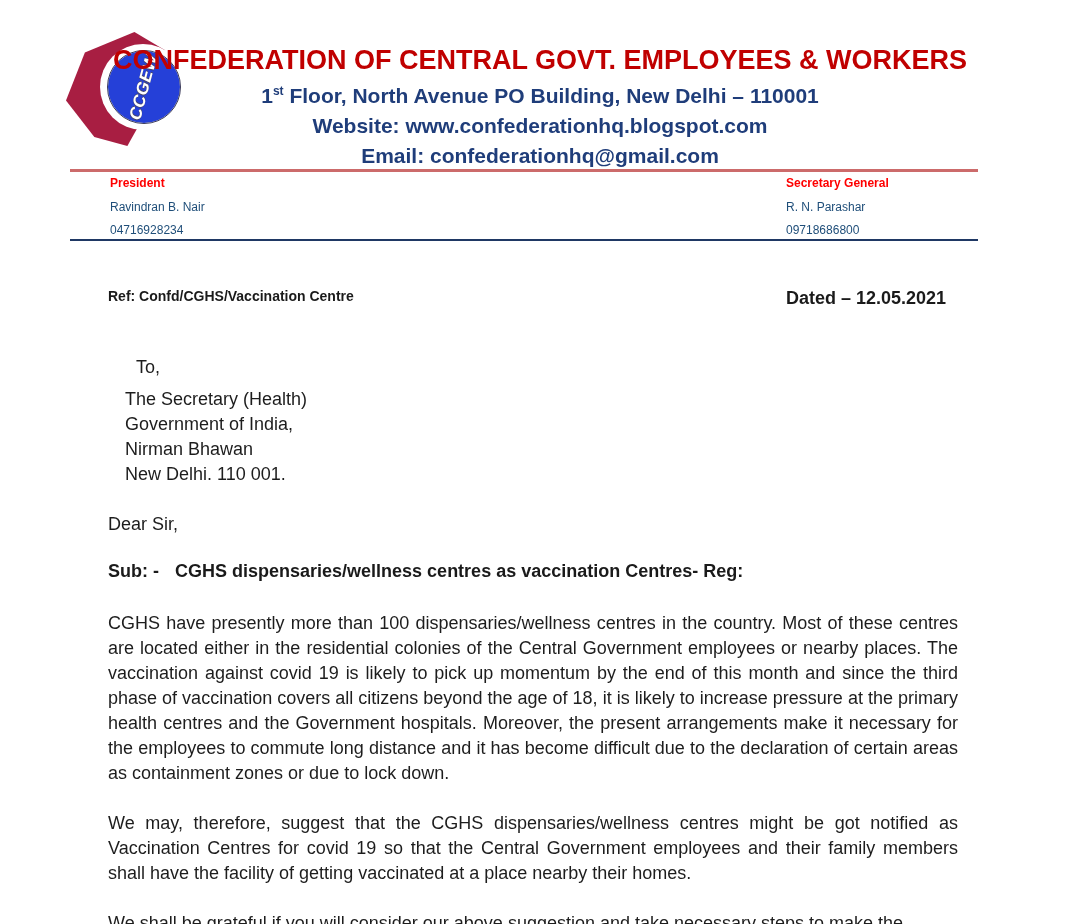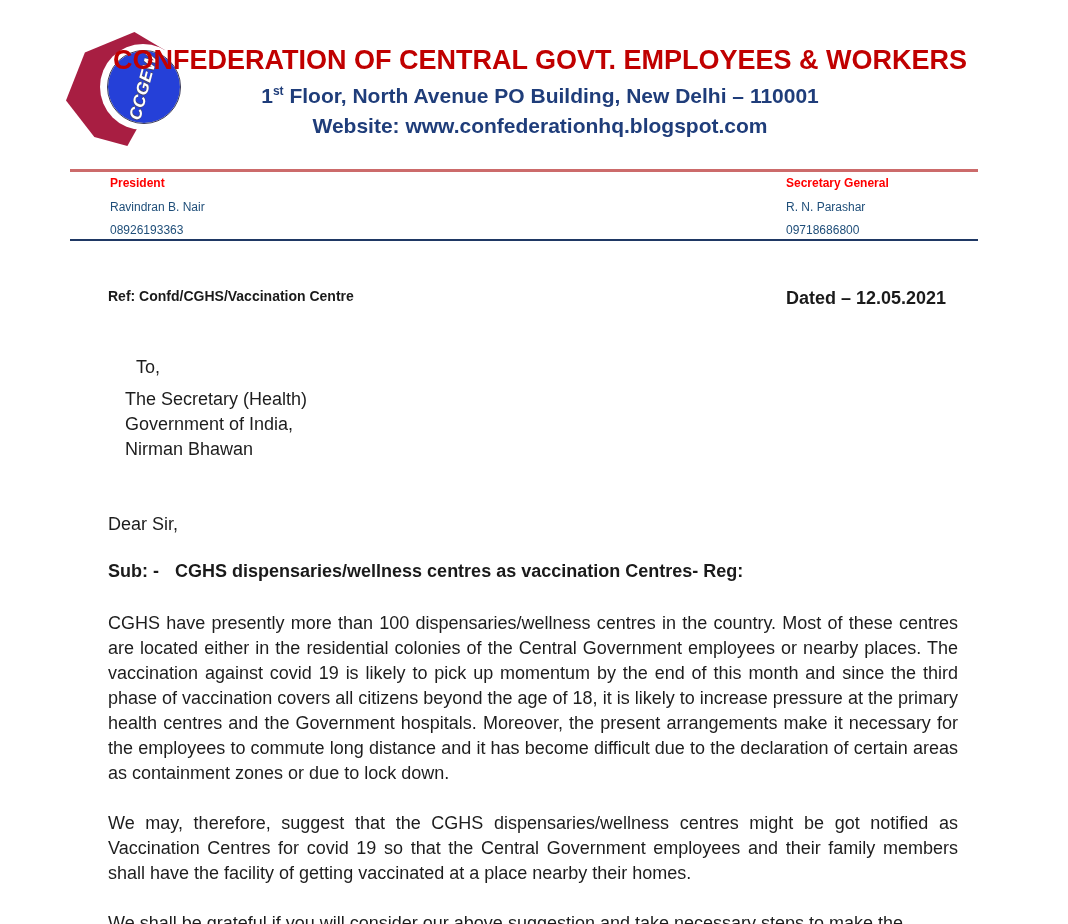--- a/index.html
+++ b/index.html
@@ -87,48 +87,50 @@
     <div class="logo-white"></div>
     <div class="logo-blue">
       <span class="logo-text">CCGEW</span>
     </div>
   </div>
 
   <div class="head-block">
     <div class="org-name">CONFEDERATION OF CENTRAL GOVT. EMPLOYEES &amp; WORKERS</div>
     <div class="head-line"><span>1</span><sup>st</sup><span> Floor, North Avenue PO Building, New Delhi – 110001</span></div>
     <div class="head-line">Website: www.confederationhq.blogspot.com</div>
+    <div class="head-line">Email: confederationhq@gmail.com</div>
   </div>
 
   <div class="rule-red"></div>
 
   <div class="officer officer-left">
     <div class="officer-title">President</div>
     <div>Ravindran B. Nair</div>
-    <div>08926193363</div>
+    <div>04716928234</div>
   </div>
   <div class="officer officer-right">
     <div class="officer-title">Secretary General</div>
     <div>R. N. Parashar</div>
     <div>09718686800</div>
   </div>
 
   <div class="rule-blue"></div>
 
   <div class="ref-row">
     <span class="ref-text">Ref: Confd/CGHS/Vaccination Centre</span>
     <span class="date-text">Dated – 12.05.2021</span>
   </div>
 
   <div class="body-text to-label">To,</div>
 
   <div class="body-text recipient">
     <div>The Secretary (Health)</div>
     <div>Government of India,</div>
     <div>Nirman Bhawan</div>
+    <div>New Delhi. 110 001.</div>
   </div>
 
   <div class="body-text salutation">Dear Sir,</div>
 
   <div class="subject">
     <span>Sub: -</span><span class="subject-body">CGHS dispensaries/wellness centres as vaccination Centres- Reg:</span>
   </div>
 
   <div class="body-text paragraphs">
     <div class="para">CGHS have presently more than 100 dispensaries/wellness centres in the country.  Most of these centres are located either in the residential colonies of the Central Government employees or nearby places.  The vaccination against covid 19 is likely to pick up momentum by the end of this month and since the third phase of vaccination covers all citizens beyond the age of 18, it is likely to increase pressure at the primary health centres and the Government hospitals.  Moreover, the present arrangements make it necessary for the employees to commute long distance and it has become difficult due to the declaration of certain areas as containment zones or due to lock down.</div>

